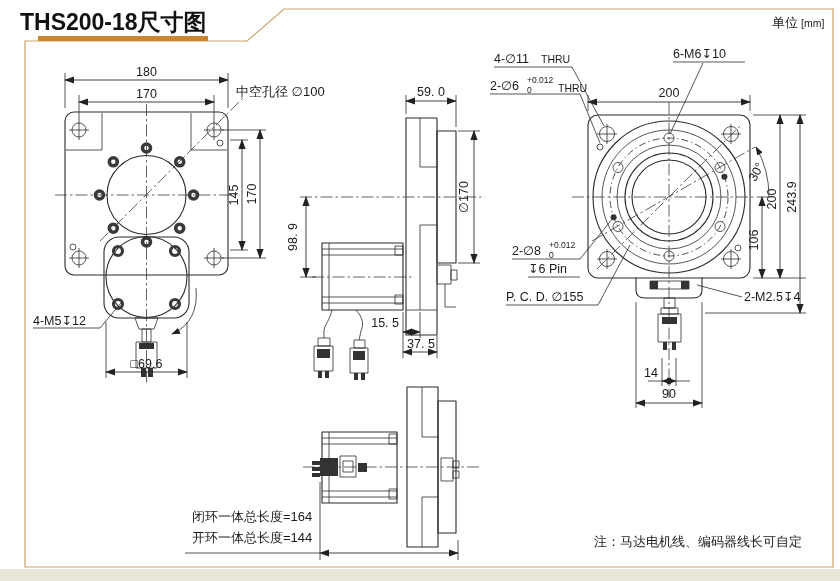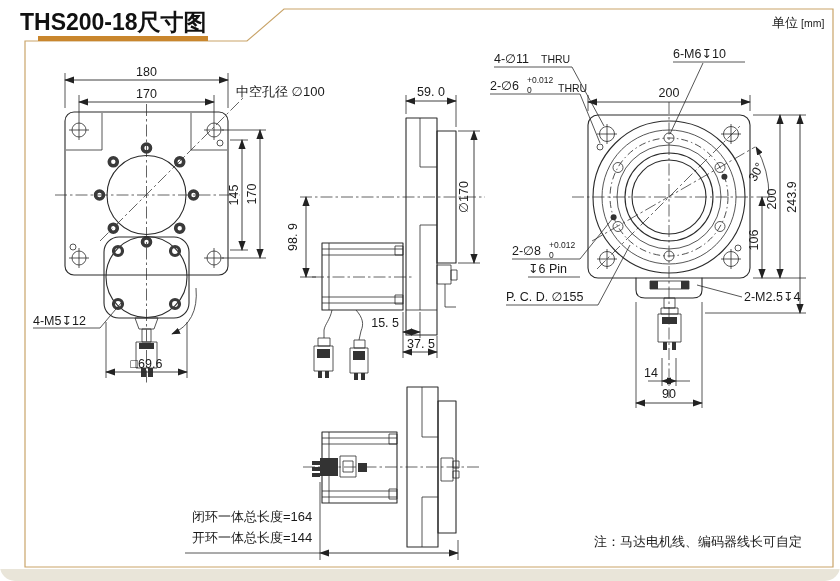--- a/index.html
+++ b/index.html
@@ -1,17 +1,17 @@
 <!DOCTYPE html>
 <html><head>
 <meta charset="utf-8">
 <style>
   html,body{margin:0;padding:0;background:#ffffff;}
   .page{position:relative;width:840px;height:581px;background:#ffffff;overflow:hidden;
-        font-family:"Liberation Sans","DejaVu Sans",sans-serif;border-radius:15px;}
+        font-family:"Liberation Sans","DejaVu Sans",sans-serif;}
   svg{display:block}
   .ln{fill:none;stroke:#2b2b2b;stroke-width:1.1;stroke-linejoin:round;stroke-linecap:round}
   .thin{fill:none;stroke:#2b2b2b;stroke-width:0.8;stroke-linejoin:round}
   .dim{fill:none;stroke:#2b2b2b;stroke-width:0.9}
   .cl{fill:none;stroke:#3c3c3c;stroke-width:0.8;stroke-dasharray:12 3 2.5 3}
   .dash{fill:none;stroke:#3c3c3c;stroke-width:0.9;stroke-dasharray:7 3 1.5 3}
   .frame{fill:none;stroke:#c9a469;stroke-width:1.2}
   .dark{fill:#333333;stroke:none}
   .ring{fill:none;stroke:#3a3a3a;stroke-width:3.6}
   .scr{fill:none;stroke:#3a3a3a;stroke-width:3.2}

